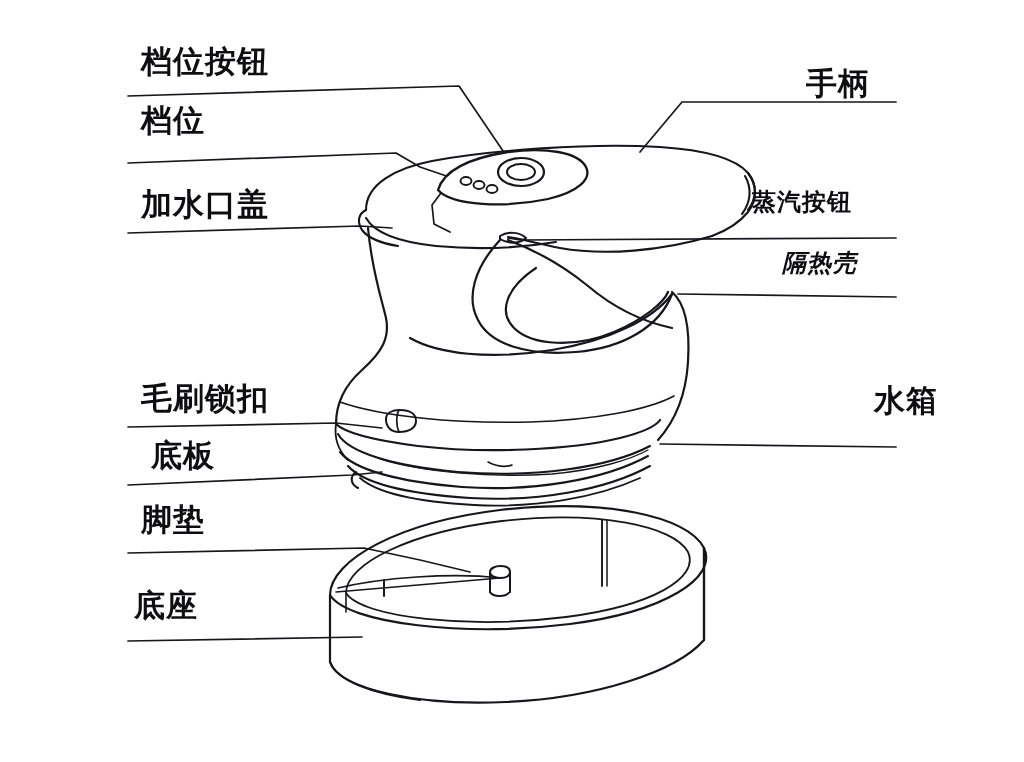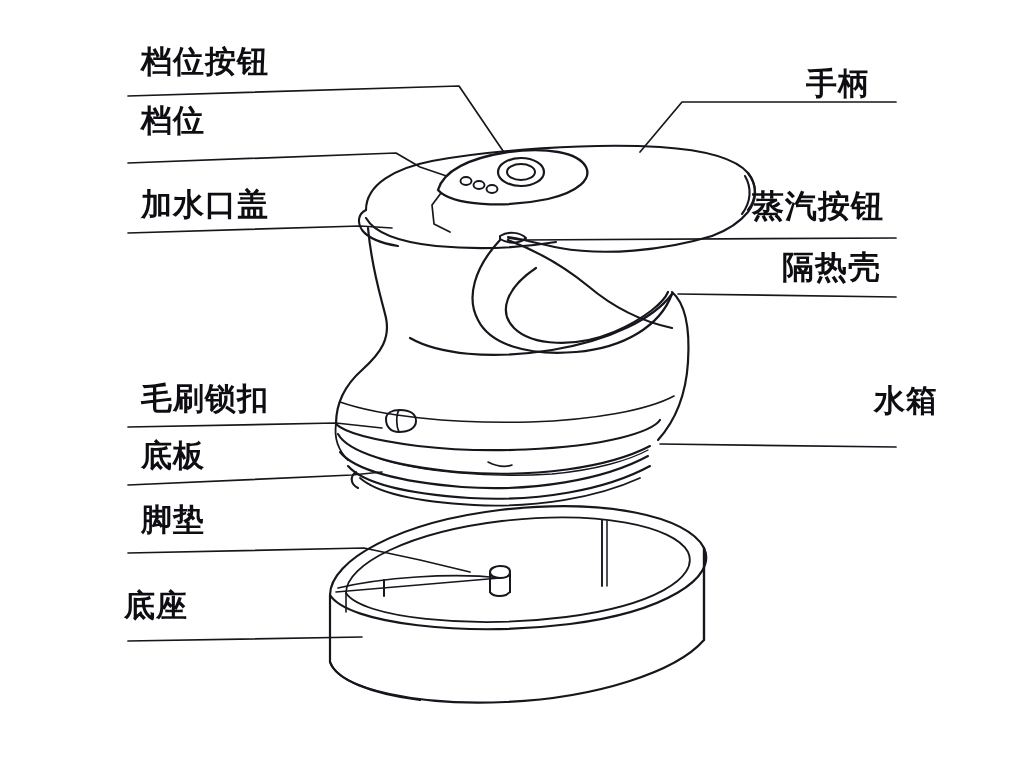--- a/index.html
+++ b/index.html
@@ -13,21 +13,21 @@
   .lbl{
     position:absolute;
     color:#0d0d12;
     font-weight:700;
     font-size:31px;
     line-height:1;
     letter-spacing:1px;
     white-space:nowrap;
     font-family:"Liberation Serif","DejaVu Serif",serif;
   }
-  .lbl.sm{font-size:32px;}
+  .lbl.sm{font-size:24px;}
 </style>
 </head>
 <body>
 
 <div id="stage">
 
   <svg id="art" viewBox="0 0 1024 762">
     <g fill="none" stroke="#16161d" stroke-linecap="round" stroke-linejoin="round">
 
       <path d="M128 96 L459 86 L516 170" stroke-width="1.7"></path>
@@ -183,22 +183,22 @@
         <path d="M384 580 L384 596" stroke-width="2"></path>
       </g>
 
     </g>
   </svg>
 
   <div class="lbl" style="left:141px;top:46px;">档位按钮</div>
   <div class="lbl" style="left:141px;top:105px;">档位</div>
   <div class="lbl" style="left:141px;top:189px;">加水口盖</div>
   <div class="lbl" style="left:141px;top:383px;">毛刷锁扣</div>
-  <div class="lbl" style="left:141px;top:440px;">底板</div>
+  <div class="lbl" style="left:151px;top:440px;">底板</div>
   <div class="lbl" style="left:141px;top:504px;">脚垫</div>
-  <div class="lbl" style="left:124px;top:590px;">底座</div>
+  <div class="lbl" style="left:134px;top:590px;">底座</div>
 
   <div class="lbl" style="left:806px;top:68px;">手柄</div>
   <div class="lbl sm" style="left:752px;top:190px;">蒸汽按钮</div>
-  <div class="lbl sm" style="left:782px;top:251px;">隔热壳</div>
+  <div class="lbl sm" style="left:782px;top:251px;font-style:italic;">隔热壳</div>
   <div class="lbl" style="left:874px;top:385px;">水箱</div>
 
 </div>
 
 </body></html>

